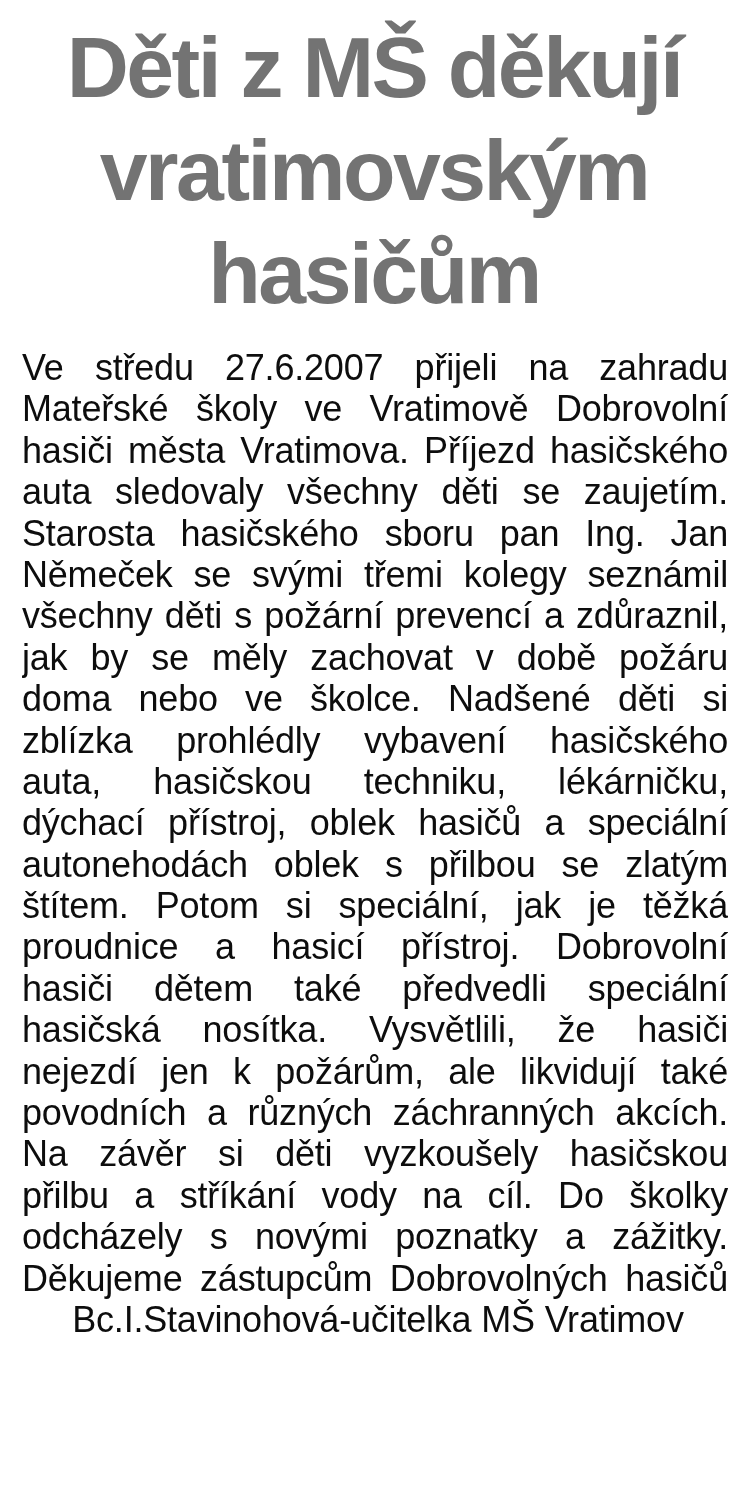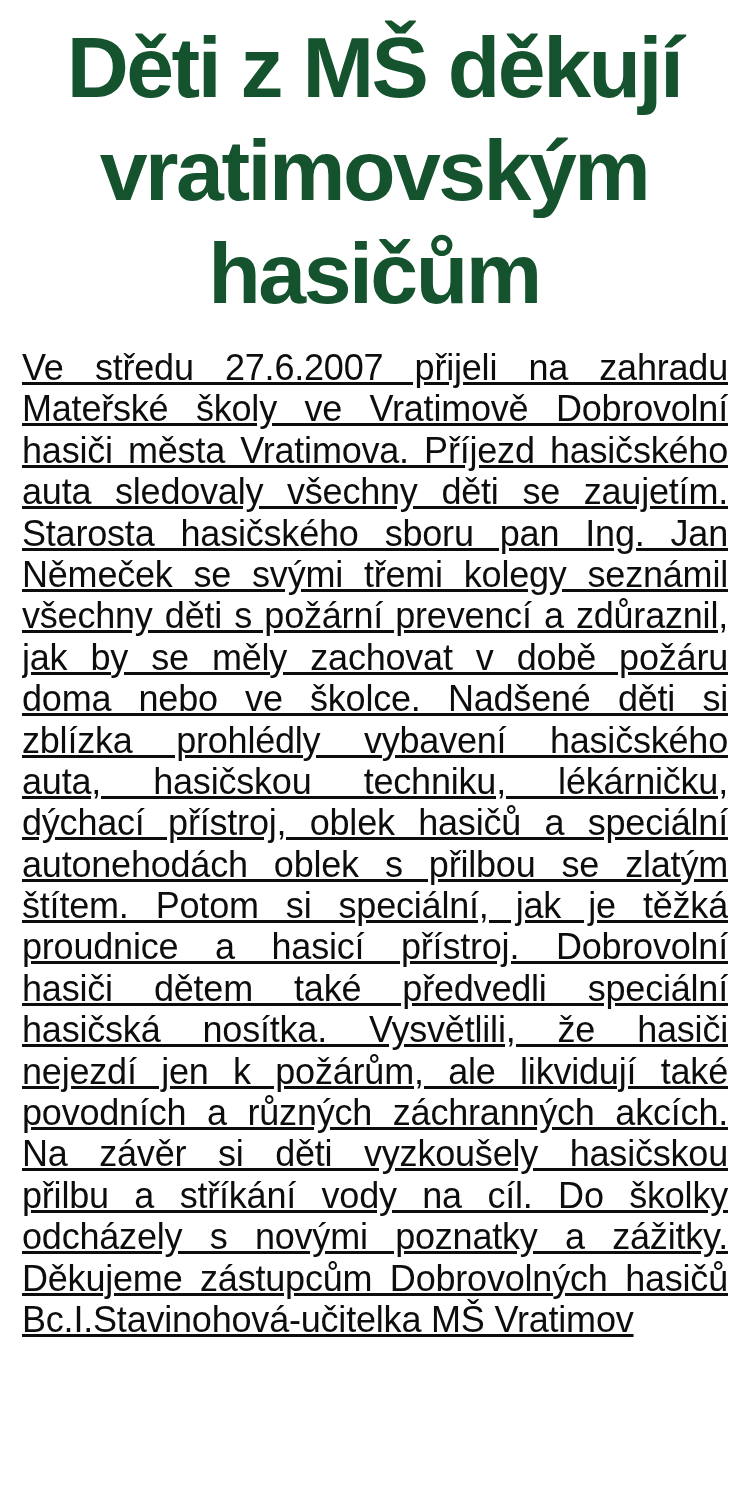--- a/index.html
+++ b/index.html
@@ -18,45 +18,44 @@
     box-sizing: border-box;
   }
   .headline {
     margin: 0;
     padding: 16px 4px 0 4px;
     text-align: center;
     font-weight: bold;
     font-size: 86px;
     line-height: 103px;
     letter-spacing: -2.5px;
-    color: #14532d;
+    color: #737373;
   }
   .headline .hline {
     display: block;
     white-space: nowrap;
   }
   .article-body {
     margin: 22px 20px 0 22px;
     font-size: 36px;
     line-height: 41.4px;
     letter-spacing: -0.2px;
     color: #0d0d0d;
-    text-decoration: underline;
   }
   .bline {
     text-align: justify;
     text-align-last: justify;
     height: 41.4px;
     overflow: hidden;
   }
   .bline.lastline {
     text-align-last: left;
   }
   .sig {
-    text-align: left;
+    text-align: center;
     height: 41.4px;
     overflow: hidden;
     margin-right: -6px;
   }
 </style>
 </head>
 <body>
 
 <div class="page">
   <h1 class="headline">

